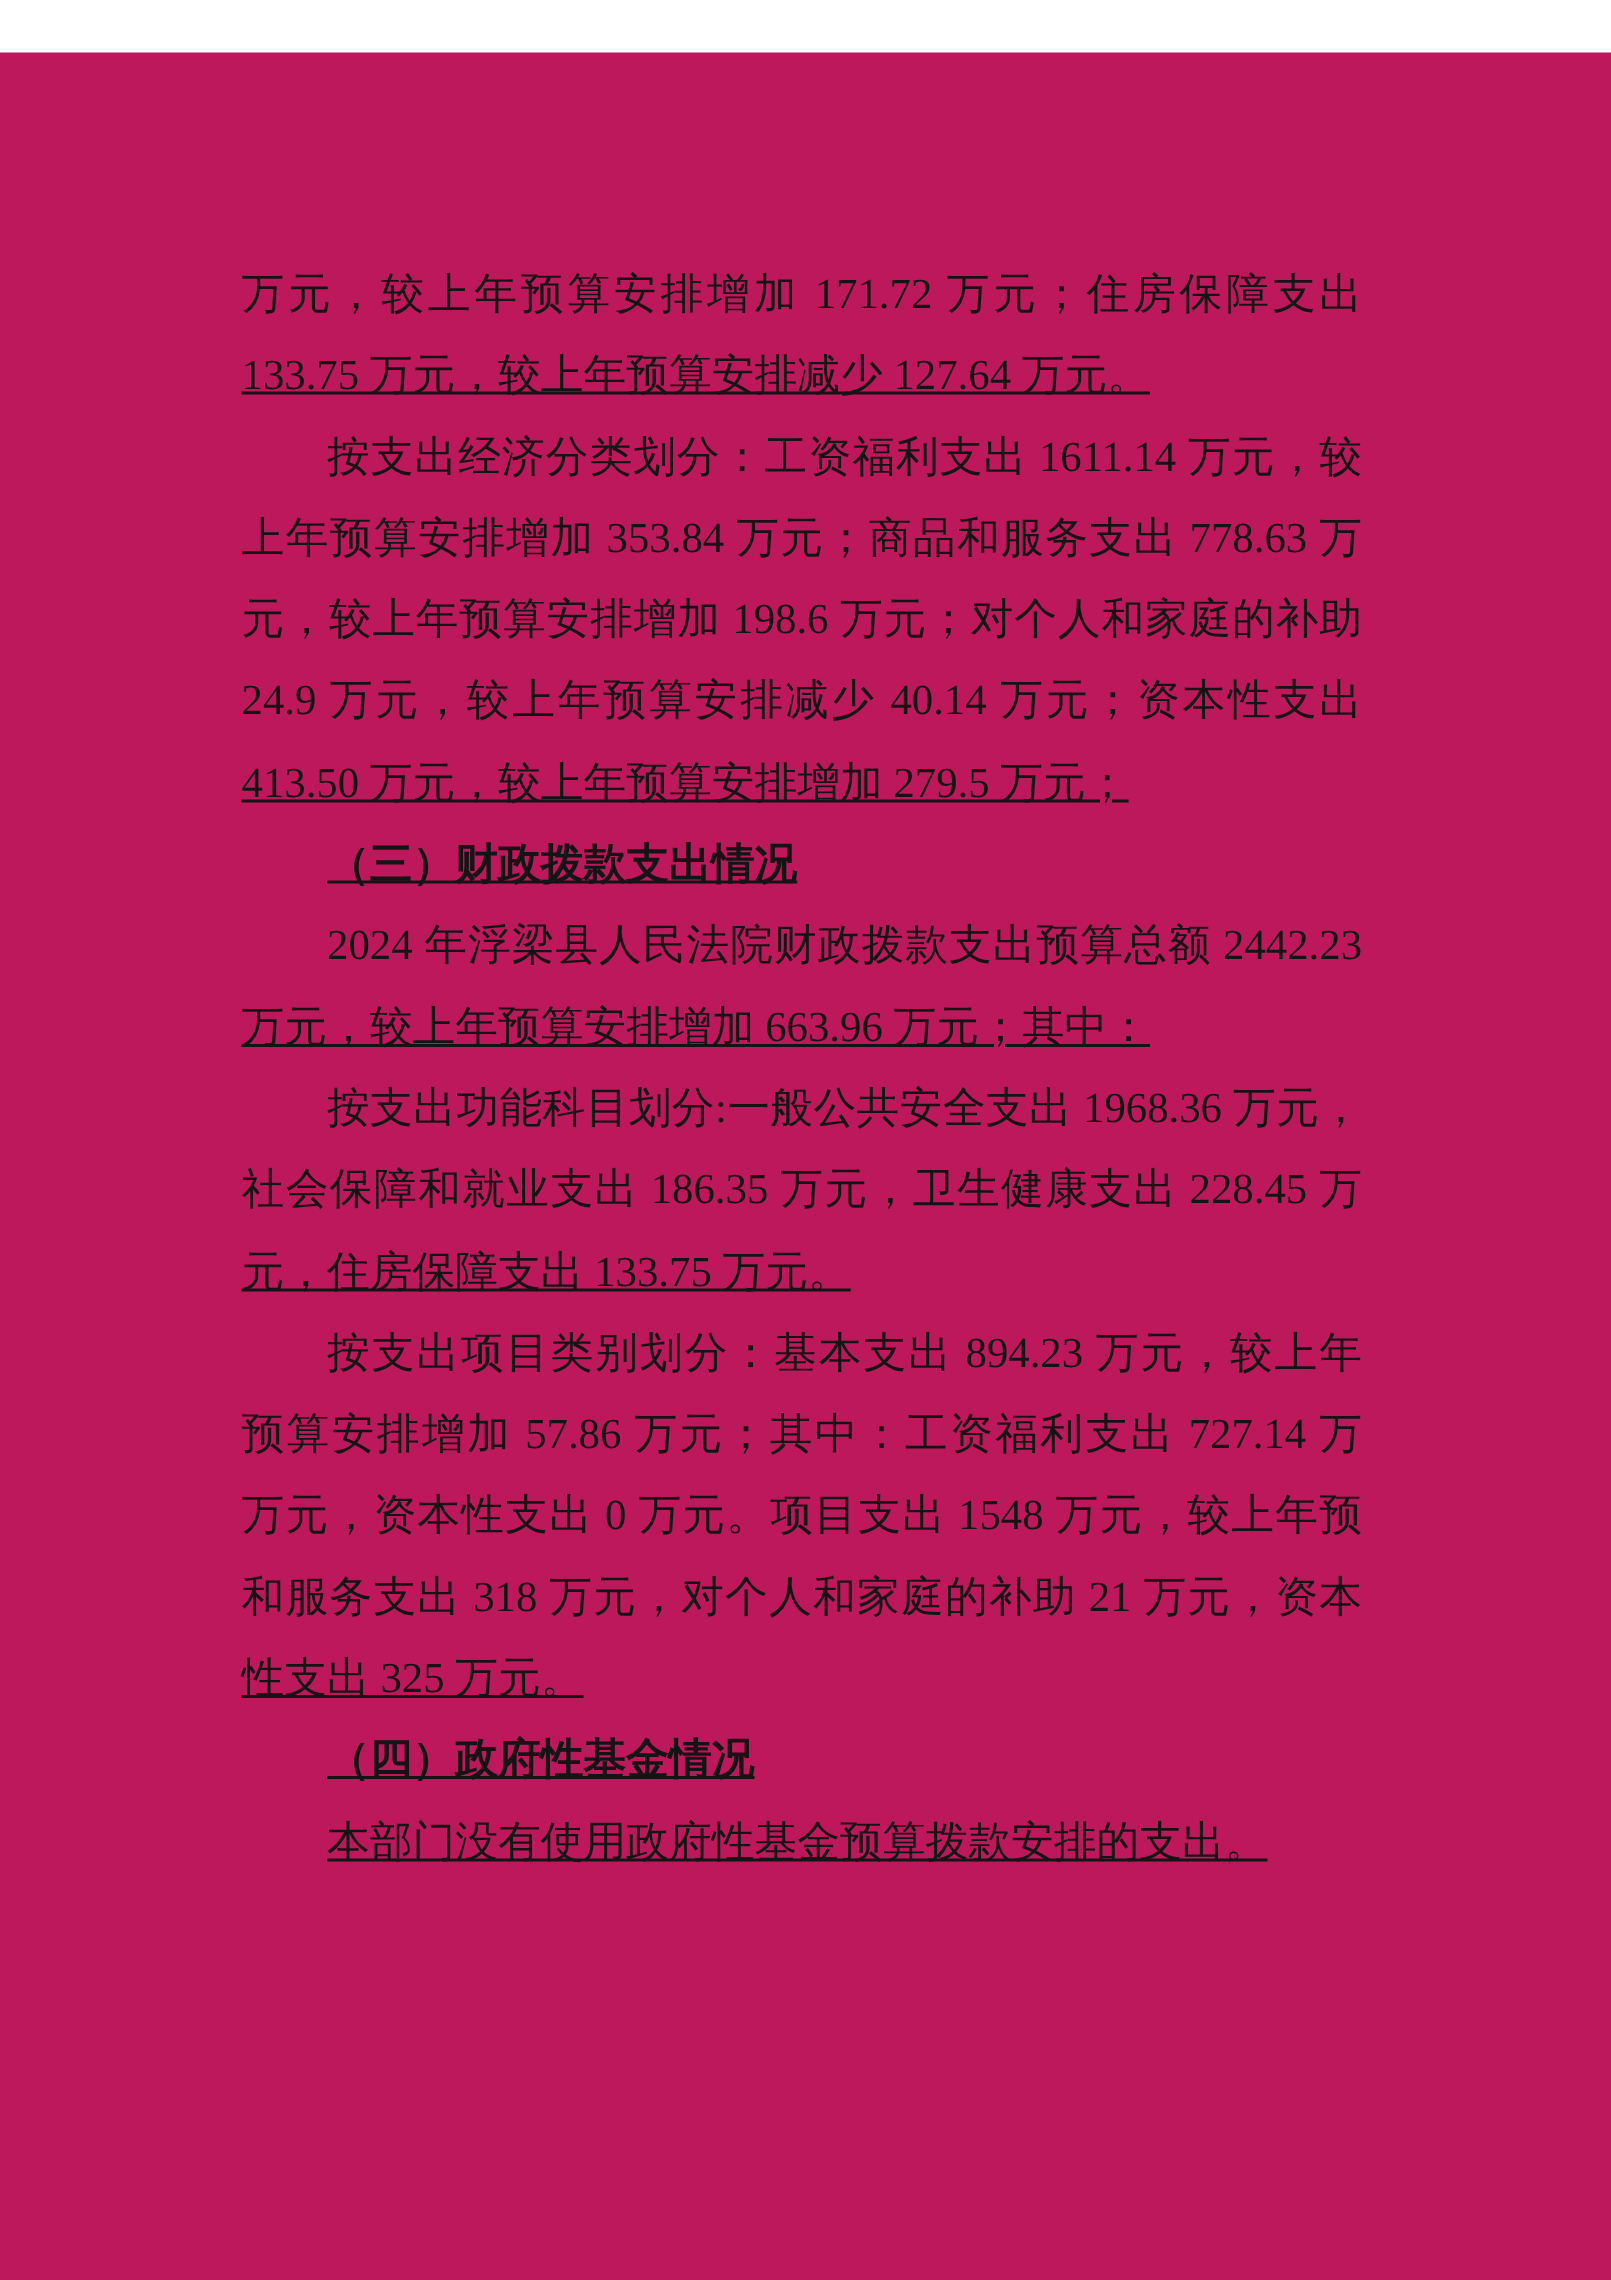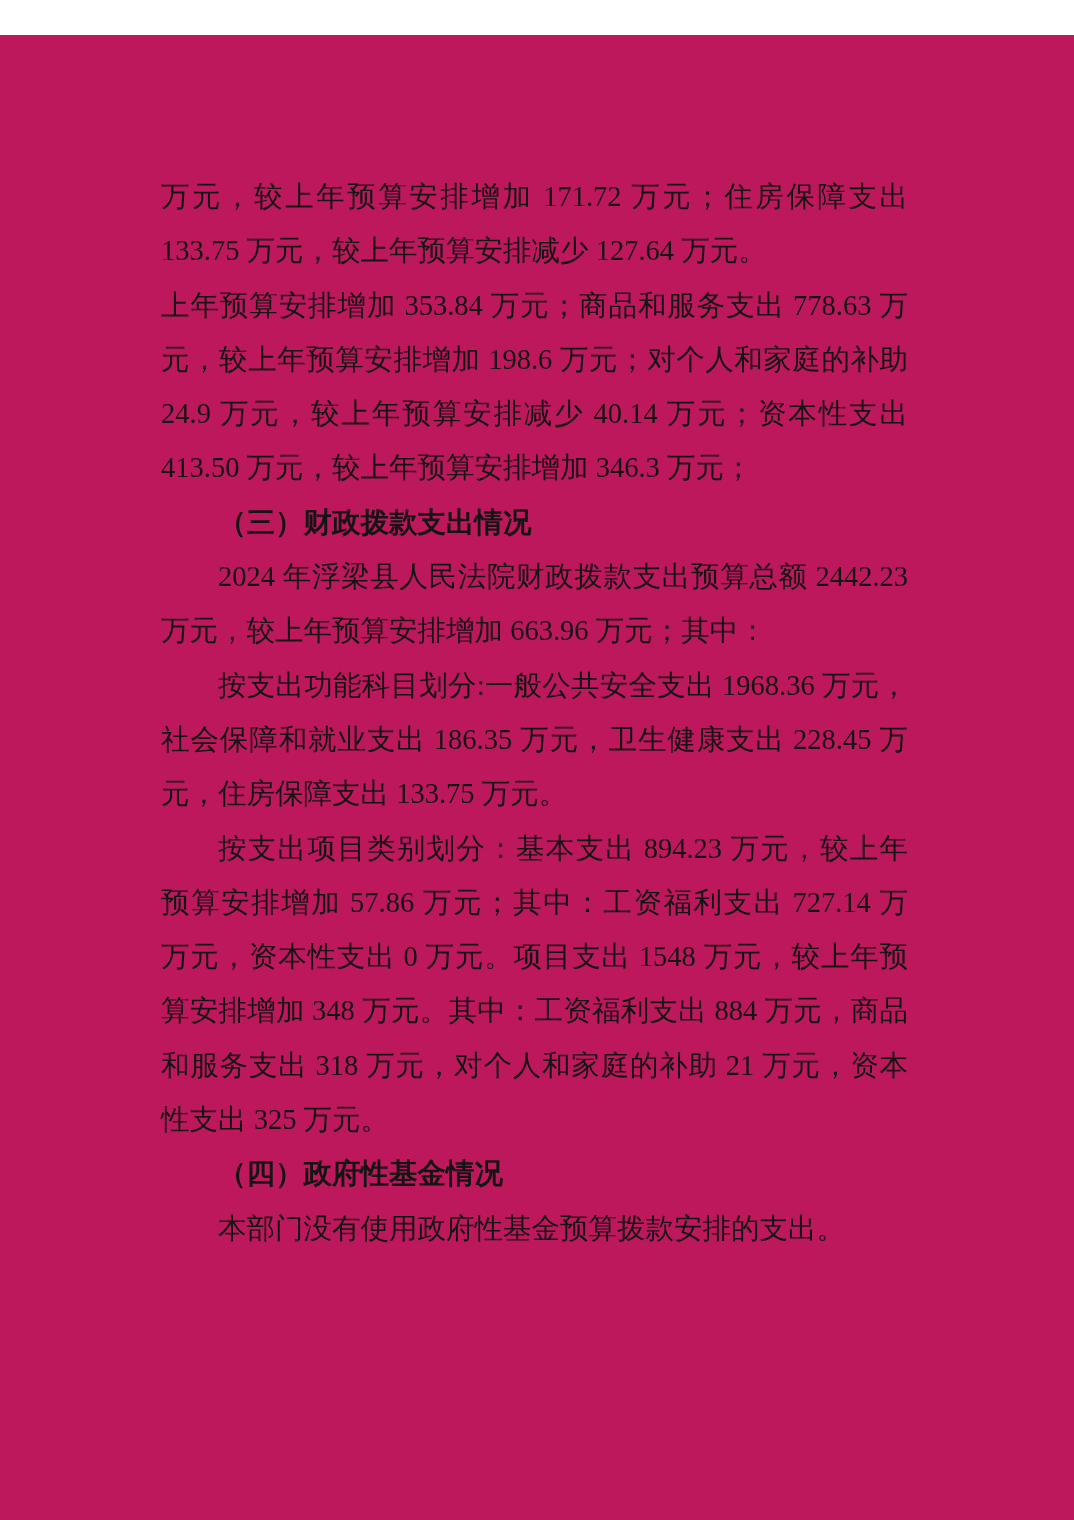--- a/index.html
+++ b/index.html
@@ -29,47 +29,48 @@
     font-size: 28.5px;
     letter-spacing: 0;
   }
   .line.fill {
     text-align: justify;
     text-align-last: justify;
   }
   .line.end {
     text-align: left;
     text-align-last: left;
+    text-decoration: underline;
   }
   .line.indent {
     text-indent: 57px;
   }
   .line.bold {
     font-weight: bold;
   }
 </style>
 </head>
 <body>
 
 <div class="page">
   <div class="text-block" id="text-block">
       <div class="line fill">万元，较上年预算安排增加 171.72 万元；住房保障支出</div>
       <div class="line end">133.75 万元，较上年预算安排减少 127.64 万元。</div>
+      <div class="line fill indent">按支出经济分类划分：工资福利支出 1611.14 万元，较</div>
       <div class="line fill">上年预算安排增加 353.84 万元；商品和服务支出 778.63 万</div>
       <div class="line fill">元，较上年预算安排增加 198.6 万元；对个人和家庭的补助</div>
       <div class="line fill">24.9 万元，较上年预算安排减少 40.14 万元；资本性支出</div>
-      <div class="line end">413.50 万元，较上年预算安排增加 346.3 万元；</div>
+      <div class="line end">413.50 万元，较上年预算安排增加 279.5 万元；</div>
       <div class="line end indent bold">（三）财政拨款支出情况</div>
       <div class="line fill indent">2024 年浮梁县人民法院财政拨款支出预算总额 2442.23</div>
       <div class="line end">万元，较上年预算安排增加 663.96 万元；其中：</div>
       <div class="line fill indent">按支出功能科目划分:一般公共安全支出 1968.36 万元，</div>
       <div class="line fill">社会保障和就业支出 186.35 万元，卫生健康支出 228.45 万</div>
       <div class="line end">元，住房保障支出 133.75 万元。</div>
       <div class="line fill indent">按支出项目类别划分：基本支出 894.23 万元，较上年</div>
       <div class="line fill">预算安排增加 57.86 万元；其中：工资福利支出 727.14 万</div>
       <div class="line fill">万元，资本性支出 0 万元。项目支出 1548 万元，较上年预</div>
-      <div class="line fill">算安排增加 348 万元。其中：工资福利支出 884 万元，商品</div>
       <div class="line fill">和服务支出 318 万元，对个人和家庭的补助 21 万元，资本</div>
       <div class="line end">性支出 325 万元。</div>
       <div class="line end indent bold">（四）政府性基金情况</div>
       <div class="line end indent">本部门没有使用政府性基金预算拨款安排的支出。</div>
     </div>
 </div>
 
 </body></html>

